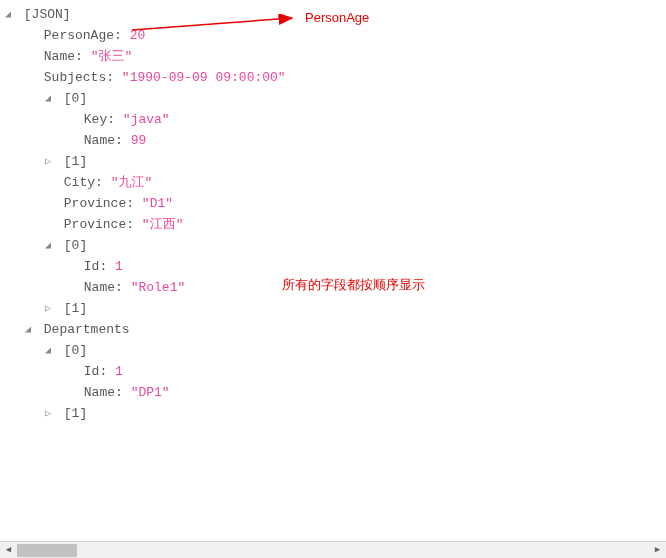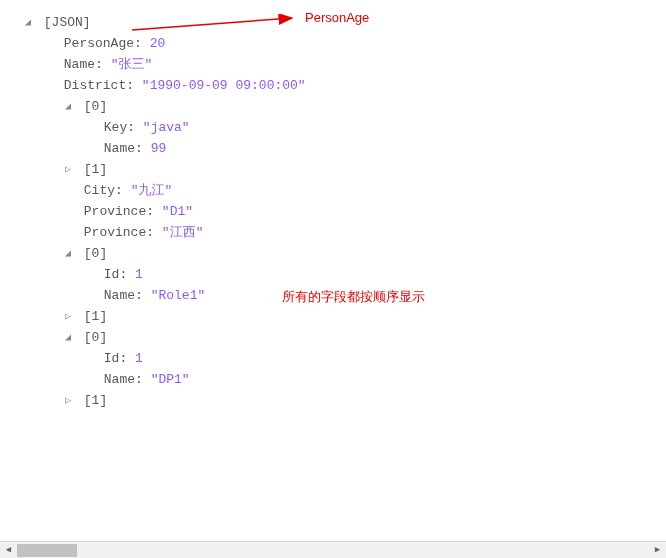--- a/index.html
+++ b/index.html
@@ -9,23 +9,22 @@
     font-family: Consolas, "Courier New", monospace;
     font-size: 13px;
     color: #333;
     background: #fff;
     width: 666px;
     height: 558px;
     overflow: auto;
     position: relative;
   }
   .tree {
-    padding: 12px 0;
+    padding: 4px 0;
     position: relative;
-    margin-left: 20px;
   }
   .node {
     white-space: nowrap;
     line-height: 21px;
     height: 21px;
     position: relative;
   }
   .toggle {
     display: inline-block;
     width: 12px;
@@ -34,21 +33,21 @@
     font-size: 10px;
     cursor: pointer;
     margin-right: 2px;
     vertical-align: middle;
   }
   .toggle.blank {
     color: transparent;
     cursor: default;
   }
   .key { color: #585858; }
-  .val { color: #8b5cf6; }
+  .val { color: #ec4899; }
   .annot {
     position: absolute;
     color: #e60000;
     font-family: Arial, sans-serif;
     font-size: 13px;
   }
   .arrow-svg {
     position: absolute;
     pointer-events: none;
   }
@@ -98,21 +97,21 @@
     <span class="key">PersonAge</span><span class="key">: </span><span class="val">20</span>
   </div>
 
   <div class="node" style="padding-left:22px">
     <span class="toggle blank">•</span>
     <span class="key">Name</span><span class="key">: </span><span class="val">"张三"</span>
   </div>
 
   <div class="node" style="padding-left:22px">
     <span class="toggle blank">•</span>
-    <span class="key">District</span><span class="key">: </span><span class="val">"1990-09-09 09:00:00"</span>
+    <span class="key">Subjects</span><span class="key">: </span><span class="val">"1990-09-09 09:00:00"</span>
   </div>
 
   <div class="node" style="padding-left:42px">
     <span class="toggle">◢</span>
     <span class="key">[0]</span>
   </div>
   <div class="node" style="padding-left:62px">
     <span class="toggle blank">•</span>
     <span class="key">Key</span><span class="key">: </span><span class="val">"java"</span>
   </div>
@@ -148,20 +147,24 @@
   </div>
   <div class="node" style="padding-left:62px">
     <span class="toggle blank">•</span>
     <span class="key">Name</span><span class="key">: </span><span class="val">"Role1"</span>
   </div>
   <div class="node" style="padding-left:42px">
     <span class="toggle">▷</span>
     <span class="key">[1]</span>
   </div>
 
+  <div class="node" style="padding-left:22px">
+    <span class="toggle">◢</span>
+    <span class="key">Departments</span>
+  </div>
   <div class="node" style="padding-left:42px">
     <span class="toggle">◢</span>
     <span class="key">[0]</span>
   </div>
   <div class="node" style="padding-left:62px">
     <span class="toggle blank">•</span>
     <span class="key">Id</span><span class="key">: </span><span class="val">1</span>
   </div>
   <div class="node" style="padding-left:62px">
     <span class="toggle blank">•</span>
@@ -178,19 +181,19 @@
 <svg class="arrow-svg" style="left:132px; top:14px;" width="170" height="20">
   <defs>
     <marker id="ah" markerWidth="10" markerHeight="8" refX="9" refY="4" orient="auto">
       <path d="M0,0 L10,4 L0,8 Z" fill="#e60000"></path>
     </marker>
   </defs>
   <line x1="0" y1="16" x2="160" y2="4" stroke="#e60000" stroke-width="1.5" marker-end="url(#ah)"></line>
 </svg>
 
 <div class="annot" style="left:305px; top:10px;">PersonAge</div>
-<div class="annot" style="left:282px; top:288px;">所有的字段都按顺序显示</div>
+<div class="annot" style="left:282px; top:276px;">所有的字段都按顺序显示</div>
 
 <div class="scroll-track">
   <div class="scroll-btn left">◀</div>
   <div class="scroll-thumb" style="left:17px; width:60px;"></div>
   <div class="scroll-btn right">▶</div>
 </div>
 
 </body></html>

